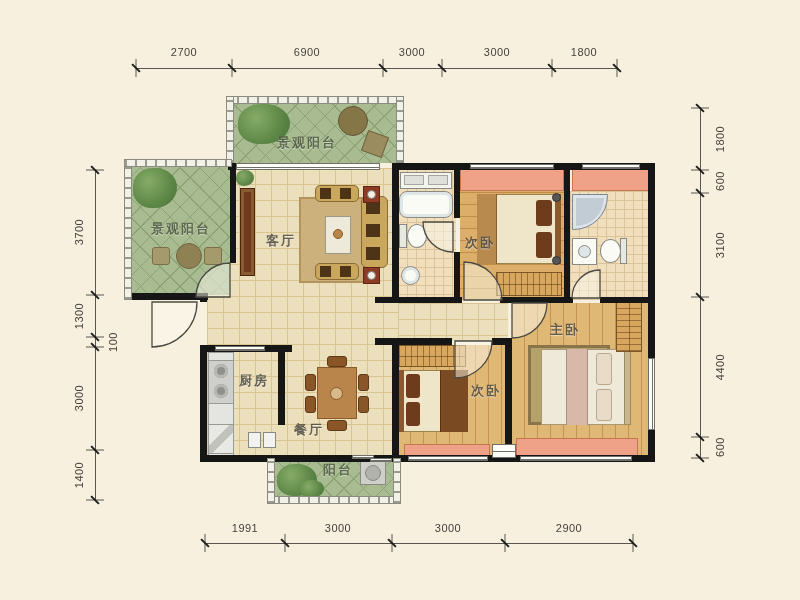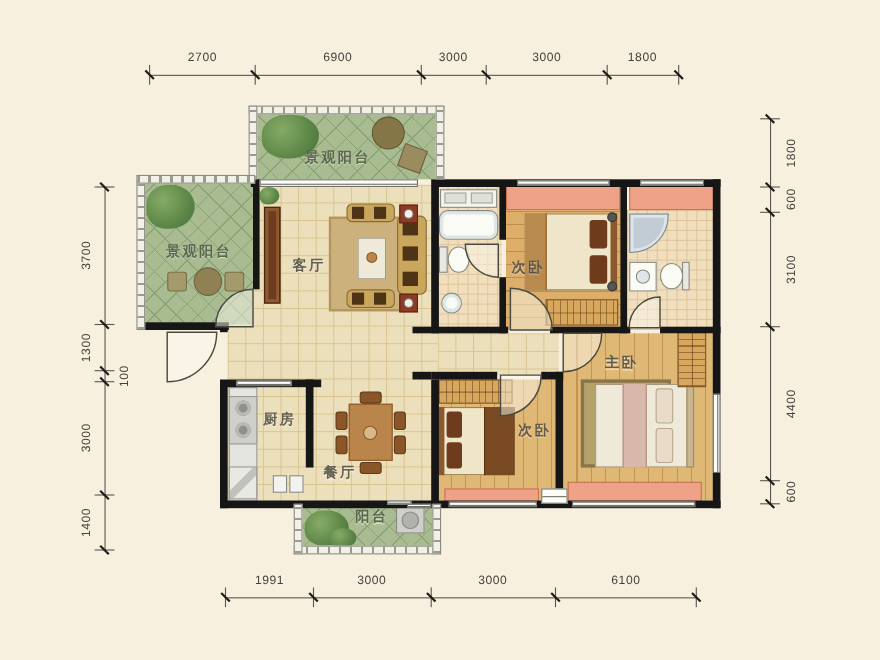--- a/index.html
+++ b/index.html
@@ -67,21 +67,21 @@
     <div class="tick" style="left:285px;top:543px"></div>
   <div class="xv" style="left:392px;top:543px"></div>
     <div class="tick" style="left:392px;top:543px"></div>
   <div class="xv" style="left:505px;top:543px"></div>
     <div class="tick" style="left:505px;top:543px"></div>
   <div class="xv" style="left:633px;top:543px"></div>
     <div class="tick" style="left:633px;top:543px"></div>
   <span class="dim-label" style="left:245px;top:528px">1991</span>
   <span class="dim-label" style="left:338px;top:528px">3000</span>
   <span class="dim-label" style="left:448px;top:528px">3000</span>
-  <span class="dim-label" style="left:569px;top:528px">6100</span>
+  <span class="dim-label" style="left:569px;top:528px">2900</span>
 
   <div class="dim-line" style="left:95px;top:170px;width:1px;height:330px"></div>
   <div class="xh" style="left:95px;top:170px"></div>
     <div class="tick" style="left:95px;top:170px"></div>
   <div class="xh" style="left:95px;top:295px"></div>
     <div class="tick" style="left:95px;top:295px"></div>
   <div class="xh" style="left:95px;top:337px"></div>
     <div class="tick" style="left:95px;top:337px"></div>
   <div class="xh" style="left:95px;top:347px"></div>
     <div class="tick" style="left:95px;top:347px"></div>

